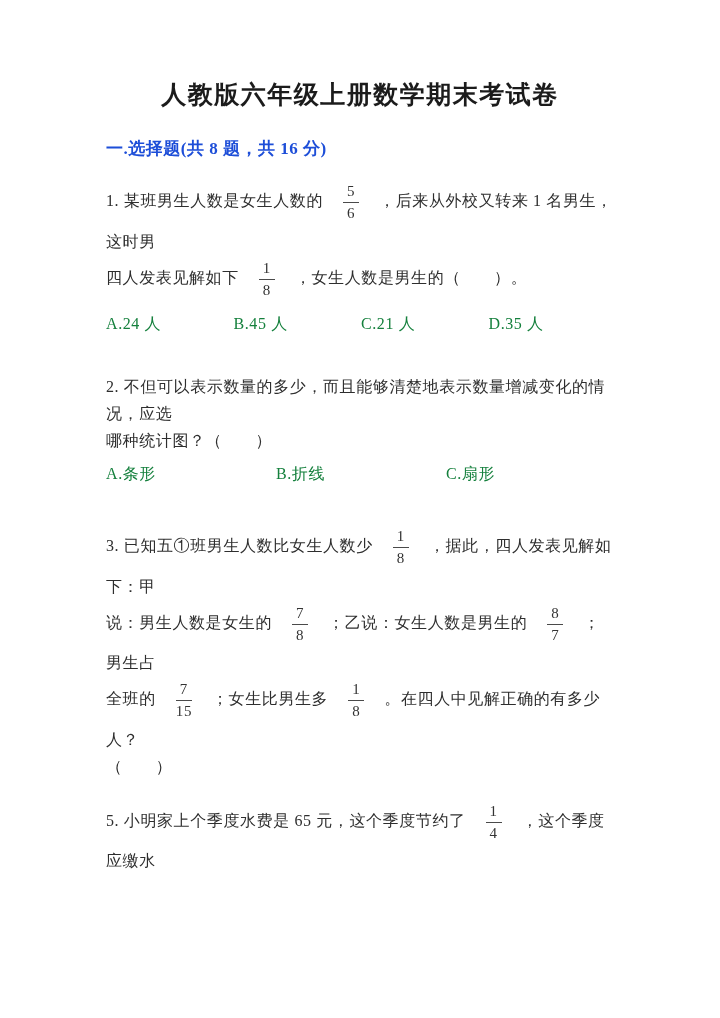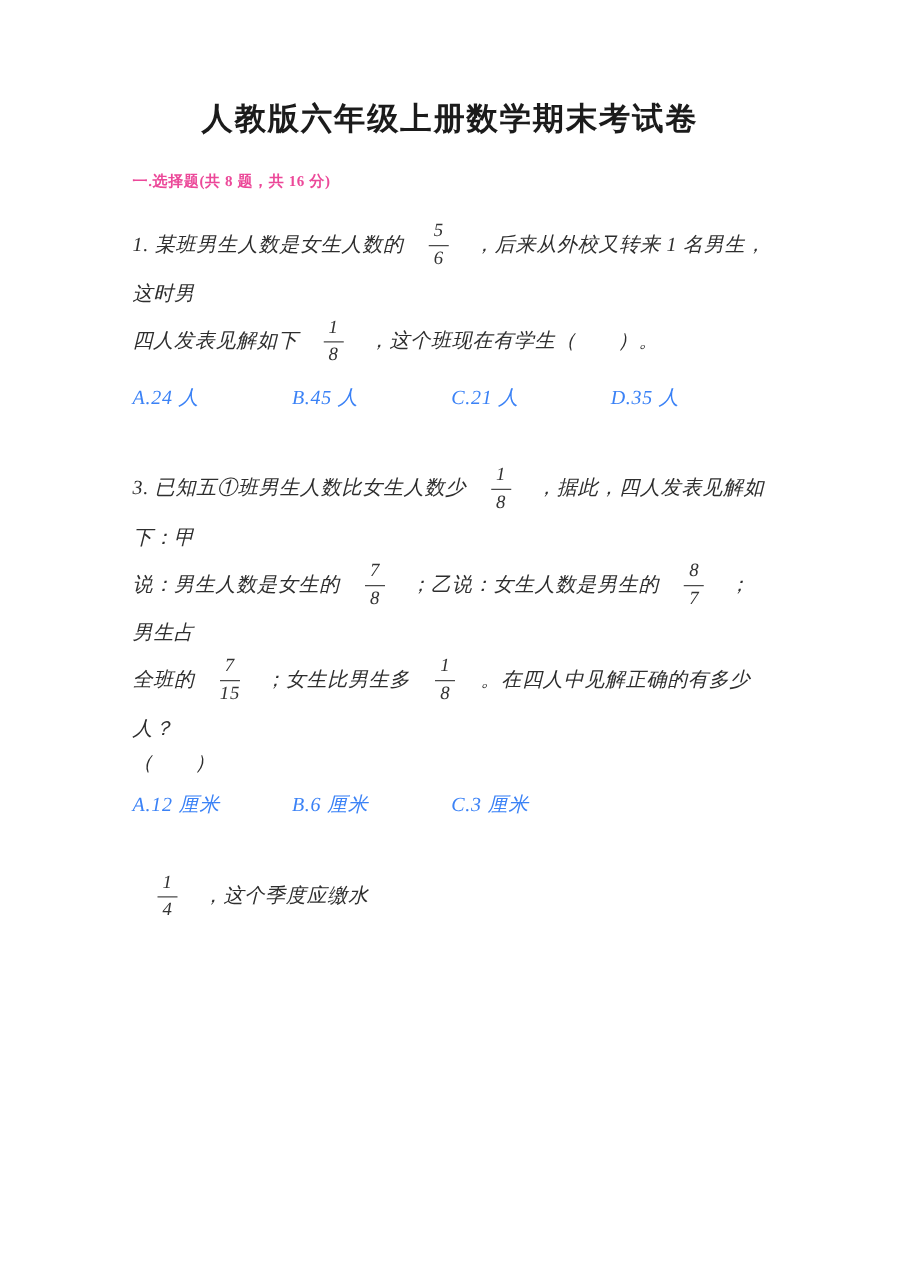--- a/index.html
+++ b/index.html
@@ -23,27 +23,27 @@
   }
   .title {
     font-size: 25px;
     font-weight: bold;
     text-align: center;
     letter-spacing: 1.5px;
     color: #1b1b1b;
     margin: 0 0 26px 0;
   }
   .section-heading {
-    font-size: 12px;
+    font-size: 17px;
     font-weight: bold;
     letter-spacing: 0.5px;
-    color: #ec4899;
+    color: #1d4ed8;
     margin: 0 0 6px 2px;
   }
-  .question { margin: 0; font-style: italic; }
+  .question { margin: 0; }
   .stem {
     font-size: 16px;
     line-height: 27px;
     letter-spacing: 0.6px;
     margin: 18px 0 2px 2px;
     color: #2e2e2e;
   }
   .frac {
     display: inline-block;
     vertical-align: middle;
@@ -60,49 +60,52 @@
   }
   .frac .den {
     display: block;
     padding-top: 2px;
   }
   .options {
     display: grid;
     font-size: 16px;
     letter-spacing: 0.6px;
     margin: 10px 0 38px 2px;
-    color: #3b82f6;
+    color: #15803d;
   }
   .options.cols-4 { grid-template-columns: repeat(4, 1fr); }
   .options.cols-3 { grid-template-columns: repeat(3, 1fr); }
   .option { white-space: nowrap; }
 </style>
 </head>
 <body>
 
 <div class="page">
   <h1 class="title">人教版六年级上册数学期末考试卷</h1>
   <h2 class="section-heading">一.选择题(共 8 题，共 16 分)</h2>
   <div id="questions">
       <div class="question">
-        <p class="stem"><span class="stem-text">1. 某班男生人数是女生人数的</span><span class="frac"><span class="num">5</span><span class="den">6</span></span><span class="stem-text">，后来从外校又转来 1 名男生，这时男</span><br><span class="stem-text">四人发表见解如下</span><span class="frac"><span class="num">1</span><span class="den">8</span></span><span class="stem-text">，这个班现在有学生（　　）。</span></p>
+        <p class="stem"><span class="stem-text">1. 某班男生人数是女生人数的</span><span class="frac"><span class="num">5</span><span class="den">6</span></span><span class="stem-text">，后来从外校又转来 1 名男生，这时男</span><br><span class="stem-text">四人发表见解如下</span><span class="frac"><span class="num">1</span><span class="den">8</span></span><span class="stem-text">，女生人数是男生的（　　）。</span></p>
         <div class="options cols-4">
           <span class="option">A.24 人</span>
           <span class="option">B.45 人</span>
           <span class="option">C.21 人</span>
           <span class="option">D.35 人</span>
         </div>
       </div>
       <div class="question">
+        <p class="stem"><span class="stem-text">2. 不但可以表示数量的多少，而且能够清楚地表示数量增减变化的情况，应选</span><br><span class="stem-text">哪种统计图？（　　）</span></p>
+        <div class="options cols-3">
+          <span class="option">A.条形</span>
+          <span class="option">B.折线</span>
+          <span class="option">C.扇形</span>
+        </div>
+      </div>
+      <div class="question">
         <p class="stem"><span class="stem-text">3. 已知五①班男生人数比女生人数少</span><span class="frac"><span class="num">1</span><span class="den">8</span></span><span class="stem-text">，据此，四人发表见解如下：甲</span><br><span class="stem-text">说：男生人数是女生的</span><span class="frac"><span class="num">7</span><span class="den">8</span></span><span class="stem-text">；乙说：女生人数是男生的</span><span class="frac"><span class="num">8</span><span class="den">7</span></span><span class="stem-text">；男生占</span><br><span class="stem-text">全班的</span><span class="frac"><span class="num">7</span><span class="den">15</span></span><span class="stem-text">；女生比男生多</span><span class="frac"><span class="num">1</span><span class="den">8</span></span><span class="stem-text">。在四人中见解正确的有多少人？</span><br><span class="stem-text">（　　）</span></p>
       </div>
       <div class="question">
-        <div class="options cols-4">
-          <span class="option">A.12 厘米</span>
-          <span class="option">B.6 厘米</span>
-          <span class="option">C.3 厘米</span>
-        </div>
       </div>
       <div class="question">
-        <p class="stem"><span class="frac"><span class="num">1</span><span class="den">4</span></span><span class="stem-text">，这个季度应缴水</span><br></p>
+        <p class="stem"><span class="stem-text">5. 小明家上个季度水费是 65 元，这个季度节约了</span><span class="frac"><span class="num">1</span><span class="den">4</span></span><span class="stem-text">，这个季度应缴水</span><br></p>
       </div>
     </div>
 </div>
 
 </body></html>

